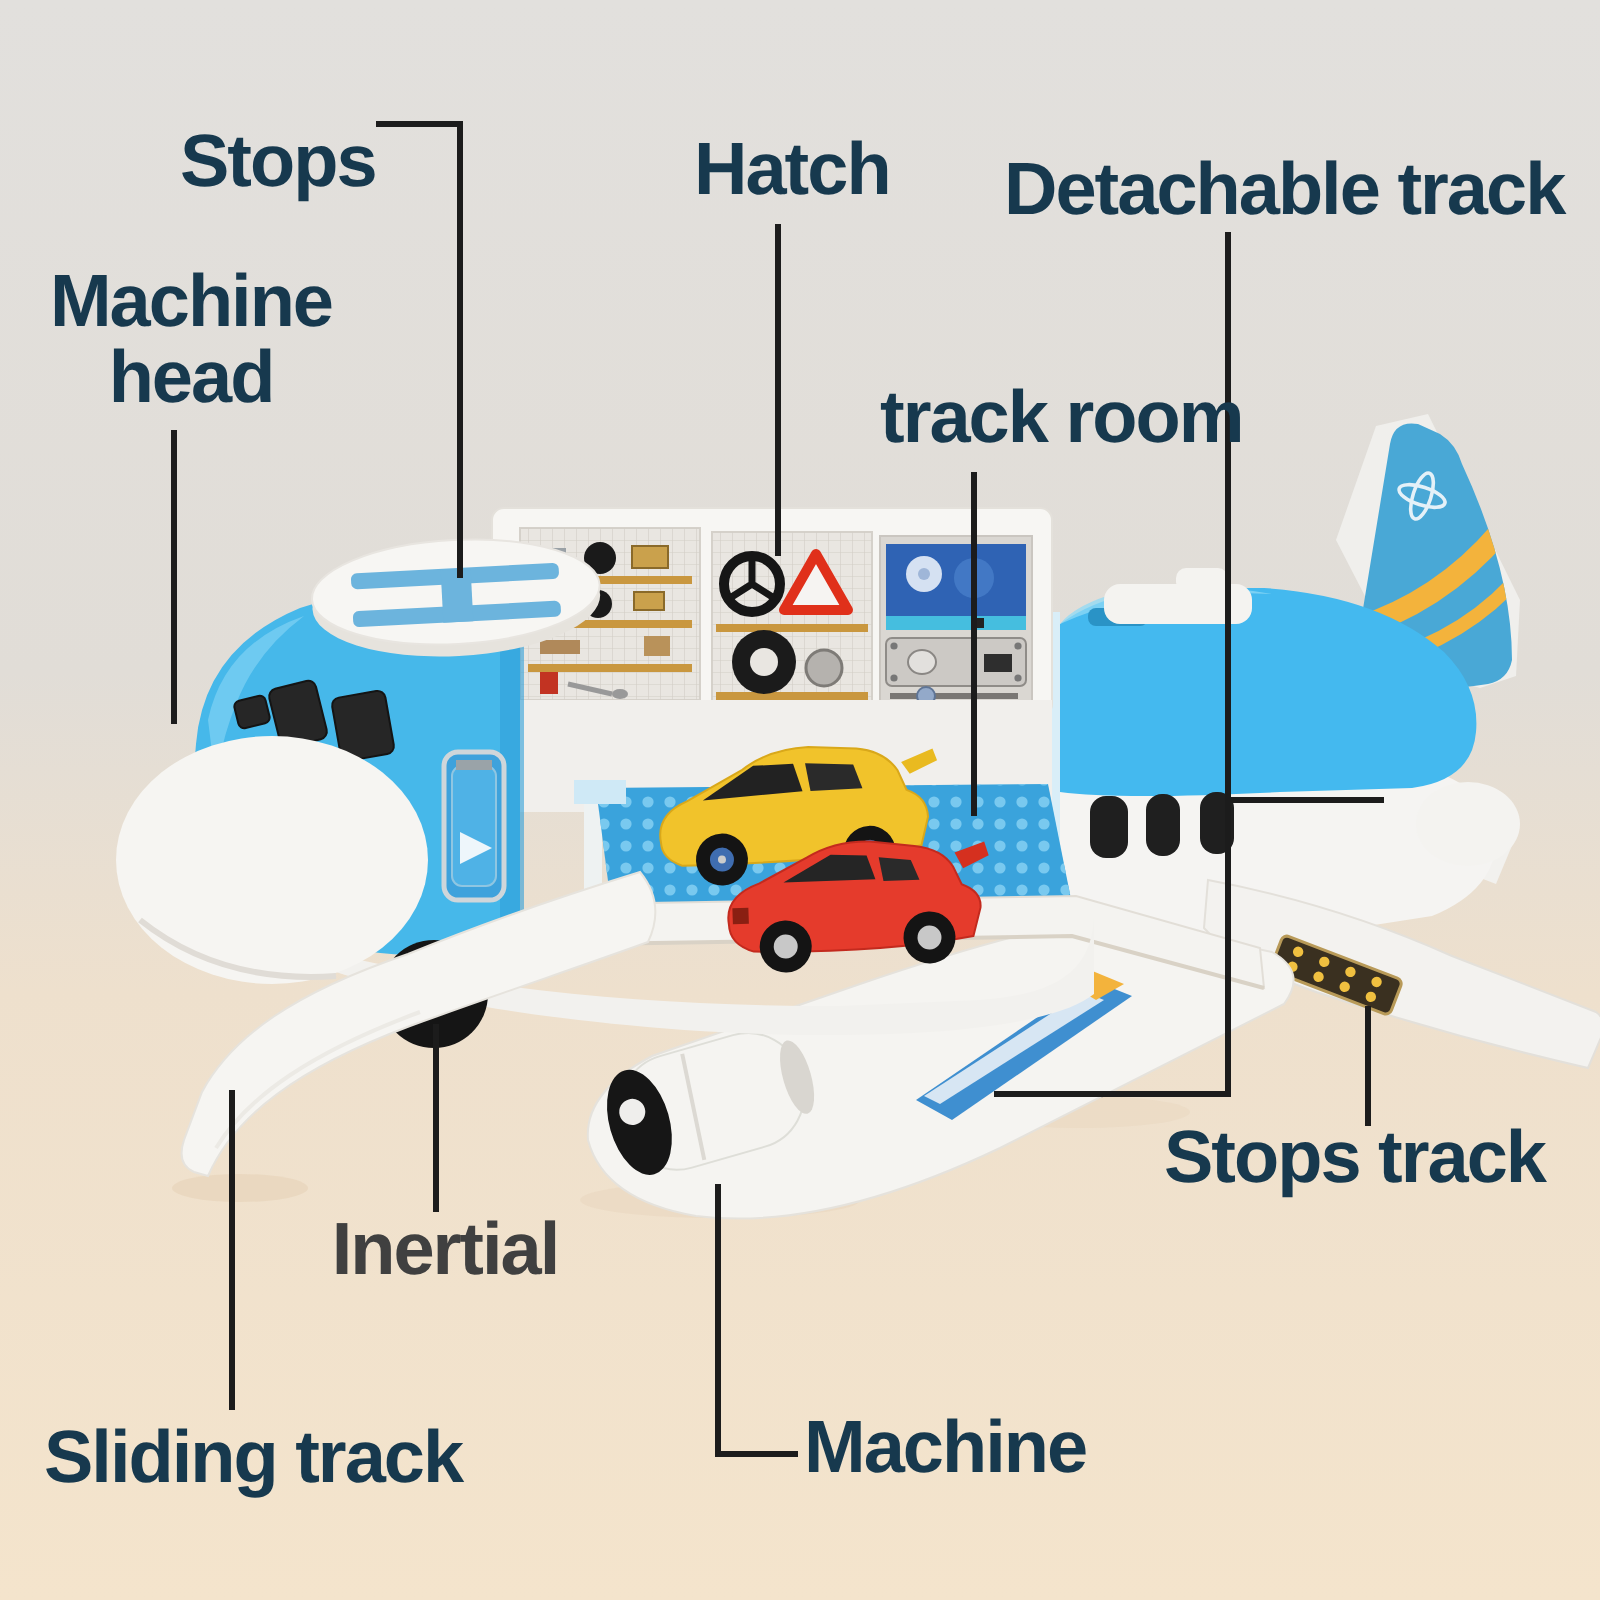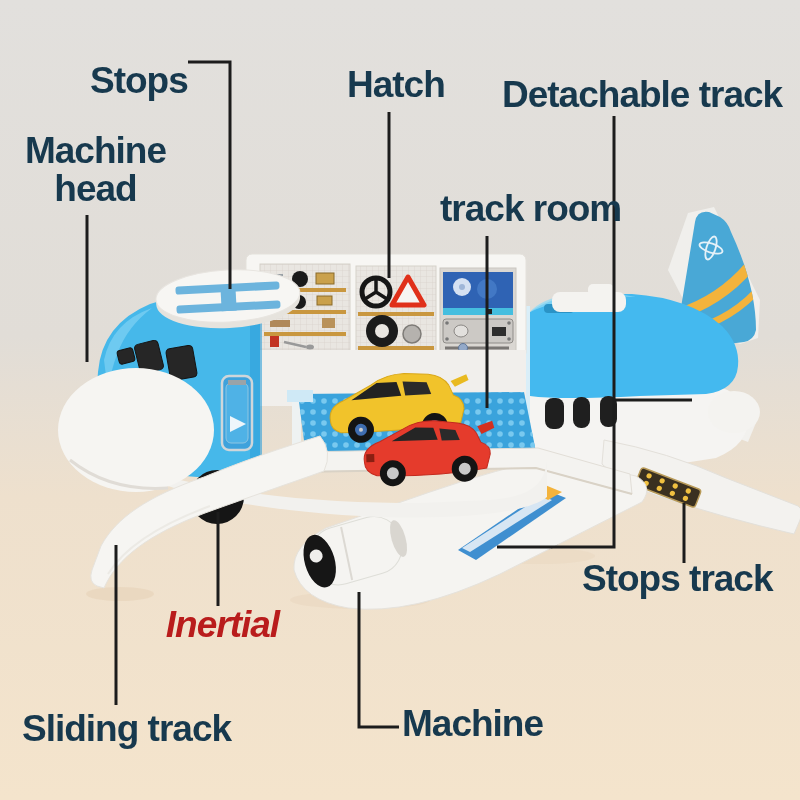--- a/index.html
+++ b/index.html
@@ -277,19 +277,19 @@
 </div>
 
 <div class="label" style="left: 347px; top: 66px; color: rgb(23, 57, 78);">Hatch</div>
 
 <div class="label" style="left: 502px; top: 76px; color: rgb(23, 57, 78);">Detachable track</div>
 
 <div class="label" style="left: 440px; top: 190px; color: rgb(23, 57, 78);">track room</div>
 
 <div class="label" style="left: 582px; top: 560px; color: rgb(23, 57, 78);">Stops track</div>
 
-<div class="label center" style="left: 150px; top: 606px; width: 145px; color: #b91c1c; font-style: italic;">
+<div class="label center" style="left: 150px; top: 606px; width: 145px; color: #404040;">
   <span>Inertial</span><br>
 </div>
 
 <div class="label" style="left: 22px; top: 710px; color: rgb(23, 57, 78); text-align: right;">Sliding track</div>
 
 <div class="label" style="left: 402px; top: 705px; color: rgb(23, 57, 78);">Machine</div>
 
 </body></html>

